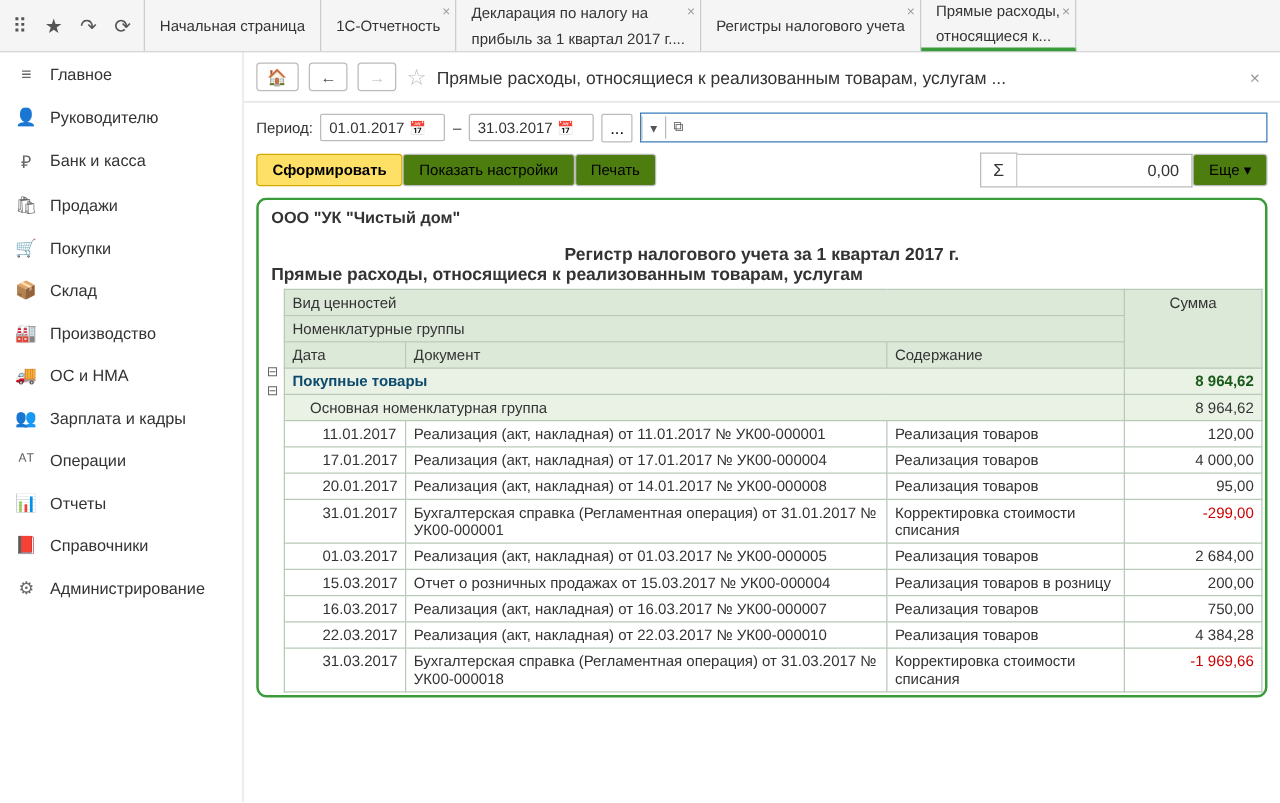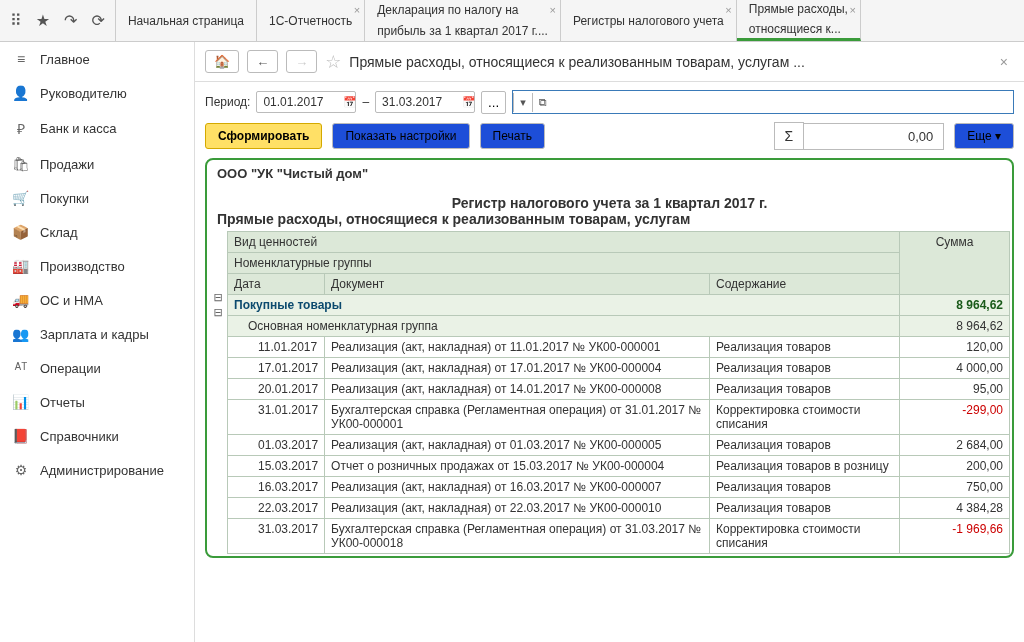--- a/index.html
+++ b/index.html
@@ -20,28 +20,28 @@
 .sidebar { width: 195px; background: #fff; border-right: 1px solid #ddd; overflow-y: auto; }
 .side-item { display: flex; align-items: center; gap: 10px; padding: 9px 12px; color: #333; font-size: 13px; }
 .side-item .icon { width: 18px; font-size: 14px; color: #666; text-align: center; }
 .main { flex: 1; display: flex; flex-direction: column; background: #fff; min-width: 0; }
 .titlebar { display: flex; align-items: center; gap: 8px; padding: 8px 10px; border-bottom: 1px solid #ddd; }
 .nav-btn { border: 1px solid #bbb; background: #fff; padding: 3px 8px; border-radius: 3px; font-size: 13px; color: #555; }
 .title { font-size: 14px; color: #333; white-space: nowrap; overflow: hidden; text-overflow: ellipsis; flex: 1; }
 .close-x { color: #999; font-size: 14px; padding: 0 6px; }
 .filters { display: flex; align-items: center; gap: 6px; padding: 8px 10px; font-size: 12px; }
 .lbl { color: #333; }
-.date-input { border: 1px solid #bbb; padding: 3px 6px; width: 100px; font-size: 12px; display: inline-flex; align-items: center; gap: 20px; border-radius: 2px; background: #fff; }
+.date-input { border: 1px solid #bbb; padding: 3px 6px; width: 100px; font-size: 12px; display: inline-flex; align-items: center; gap: 4px; border-radius: 2px; background: #fff; }
 .date-input .cal { color: #888; font-size: 11px; }
 .dots-btn { border: 1px solid #bbb; background: #fff; padding: 3px 6px; border-radius: 2px; }
 .org-select { display: flex; align-items: center; border: 1px solid #3a7ab8; background: #fff; flex: 1; height: 24px; }
 .org-select .val { background: #3a7ab8; color: #fff; padding: 3px 6px; flex: 1; font-size: 12px; }
 .org-select .dd, .org-select .ext { border-left: 1px solid #bbb; padding: 3px 6px; font-size: 11px; color: #555; }
-.actions { display: flex; align-items: center; gap: 10px; padding: 0 10px 8px; }
-.btn { border: 1px solid #bbb; background: #1d4ed8; padding: 5px 12px; border-radius: 3px; font-size: 12px; }
+.actions { display: flex; align-items: center; padding: 0 10px 8px; }
+.btn { border: 1px solid #bbb; background: #4d7c0f; padding: 5px 12px; border-radius: 3px; font-size: 12px; }
 .btn.primary { background: #ffe066; border-color: #d4a900; font-weight: bold; }
 .sum-box { display: flex; align-items: center; margin-left: auto; gap: 0; }
 .sum-sym { border: 1px solid #bbb; padding: 5px 10px; font-size: 14px; background: #fff; }
 .sum-val { border: 1px solid #bbb; border-left: none; padding: 5px 10px; width: 140px; text-align: right; background: #fff; }
 .report-wrap { flex: 1; overflow: auto; padding: 0 10px 10px; }
 .report-border { border: 2px solid #3a9b3a; border-radius: 8px; padding: 2px 2px; position: relative; background: #fff; }
 .report-hdr { padding: 4px 8px; font-size: 13px; }
 .report-hdr .org { font-weight: bold; }
 .report-hdr .rtitle { font-weight: bold; font-size: 14px; margin-top: 14px; text-align: center; }
 .report-hdr .rsub { font-weight: bold; font-size: 14px; }

